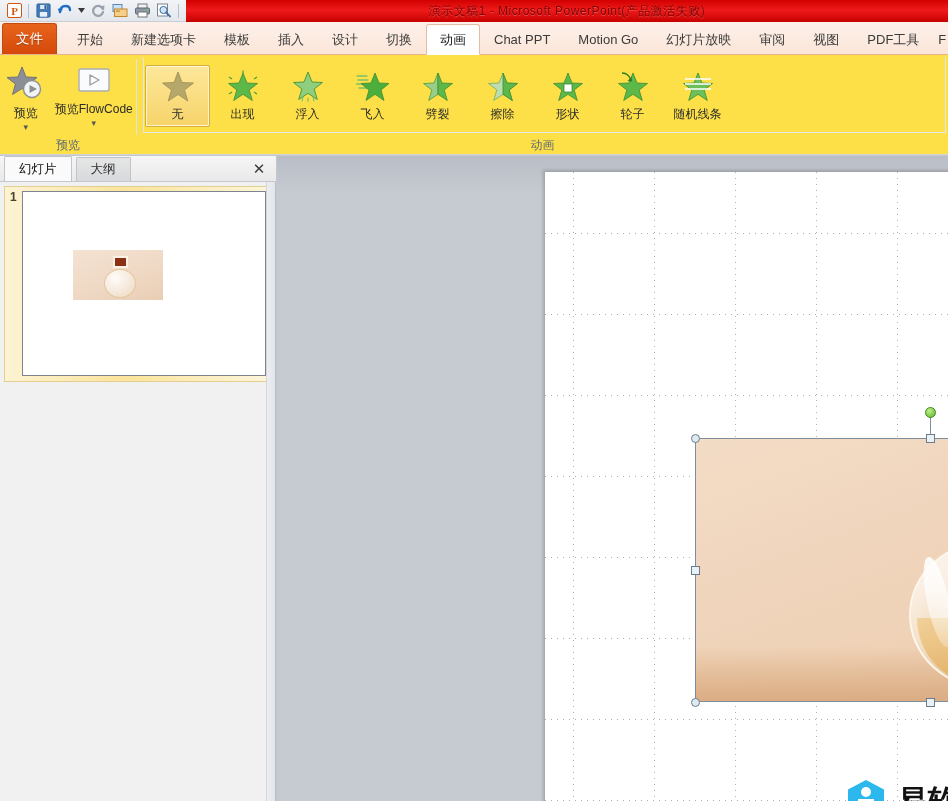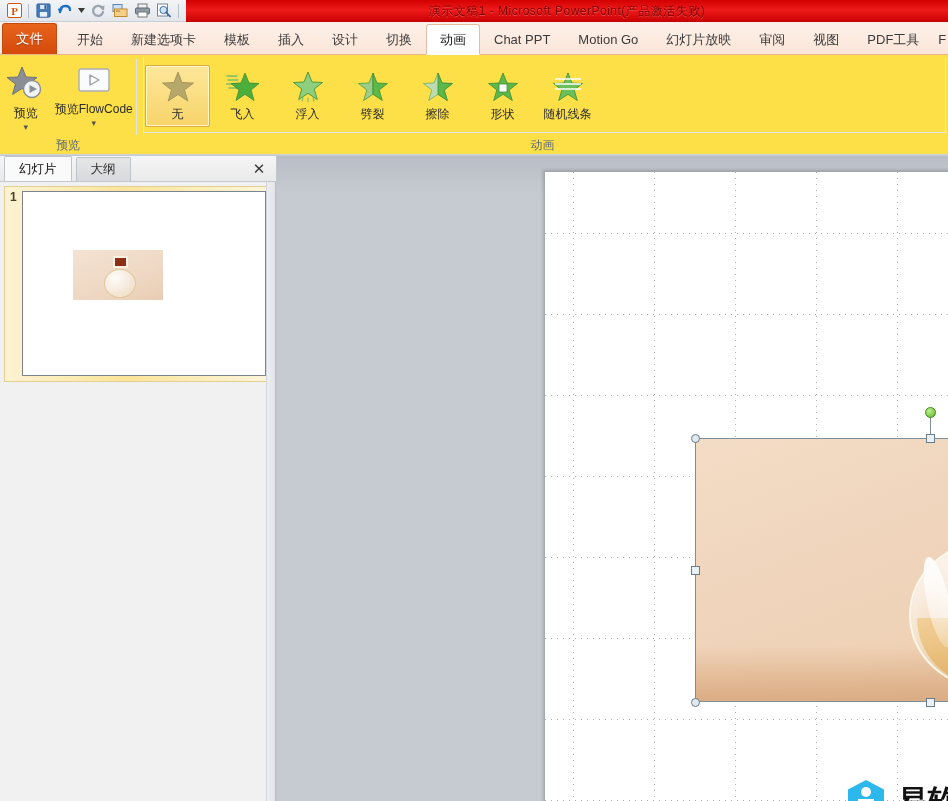--- a/index.html
+++ b/index.html
@@ -384,54 +384,69 @@
 
           <div class="gitem sel">
             <span>
               <svg width="34" height="32" viewBox="0 0 34 32">
                   <path d="M17 2 L21 12.5 L32.5 13 L23.5 20 L26.8 31 L17 24.5 L7.2 31 L10.5 20 L1.5 13 L13 12.5 Z" fill="#b6a76a" stroke="#9d8d52" stroke-width=".8"></path>
                 </svg>
             </span>
             <span class="glbl">无</span>
           </div>
 
-
+          <div class="gitem">
+            <span>
+              <svg width="34" height="32" viewBox="0 0 34 32">
+                  <g stroke="#4a9e3c" stroke-width="1.2">
+                    <path d="M3 7 L6 9"></path>
+                    <path d="M31 7 L28 9"></path>
+                    <path d="M3 24 L6 22"></path>
+                    <path d="M31 24 L28 22"></path>
+                    <path d="M17 0.5 L17 3.5"></path>
+                  </g>
+                  <path d="M17 3 L21 13 L31.5 13.5 L23.2 20 L26.3 30.5 L17 24.3 L7.7 30.5 L10.8 20 L2.5 13.5 L13 13 Z" fill="#5db84a" stroke="#3d8c32" stroke-width=".8"></path>
+                </svg>
+            </span>
+            <span class="glbl">出现</span>
+          </div>
+
+
+          <div class="gitem">
+            <span>
+              <svg width="34" height="32" viewBox="0 0 34 32">
+                  <path d="M17 2 L21 12 L31.5 12.5 L23.2 19 L26.3 29.5 L17 23.3 L7.7 29.5 L10.8 19 L2.5 12.5 L13 12 Z" fill="#8fce7e" stroke="#4e9b3f" stroke-width="1"></path>
+                  <g stroke="#7cc26b" stroke-width="1.2" stroke-linecap="round">
+                    <path d="M12 27 L11 31"></path>
+                    <path d="M17 28 L17 31.5"></path>
+                    <path d="M22 27 L23 31"></path>
+                  </g>
+                </svg>
+            </span>
+            <span class="glbl">浮入</span>
+          </div>
 
           <div class="gitem">
             <span>
               <svg width="34" height="32" viewBox="0 0 34 32">
                   <g stroke="#7bbf6b" stroke-width="1.3" stroke-linecap="round">
                     <path d="M1 6 L11 6"></path>
                     <path d="M2 10 L12 10"></path>
                     <path d="M0.5 14 L10 14"></path>
                     <path d="M3 18 L12 18"></path>
                   </g>
                   <path d="M19 3 L23 13 L33 13.5 L25 20 L28 30.5 L19 24.3 L10 30.5 L13 20 L5 13.5 L15 13 Z" fill="#4caf3c" stroke="#3d8c32" stroke-width=".8"></path>
                 </svg>
             </span>
             <span class="glbl">飞入</span>
           </div>
 
           <div class="gitem">
             <span>
               <svg width="34" height="32" viewBox="0 0 34 32">
-                  <path d="M17 2 L21 12 L31.5 12.5 L23.2 19 L26.3 29.5 L17 23.3 L7.7 29.5 L10.8 19 L2.5 12.5 L13 12 Z" fill="#8fce7e" stroke="#4e9b3f" stroke-width="1"></path>
-                  <g stroke="#7cc26b" stroke-width="1.2" stroke-linecap="round">
-                    <path d="M12 27 L11 31"></path>
-                    <path d="M17 28 L17 31.5"></path>
-                    <path d="M22 27 L23 31"></path>
-                  </g>
-                </svg>
-            </span>
-            <span class="glbl">浮入</span>
-          </div>
-
-          <div class="gitem">
-            <span>
-              <svg width="34" height="32" viewBox="0 0 34 32">
                   <path d="M17 3 L17 24.3 L7.7 30.5 L10.8 20 L2.5 13.5 L13 13 Z" fill="#9acd8a" stroke="#4e9b3f" stroke-width=".8"></path>
                   <path d="M17 3 L21 13 L31.5 13.5 L23.2 20 L26.3 30.5 L17 24.3 Z" fill="#5db84a" stroke="#3d8c32" stroke-width=".8"></path>
                 </svg>
             </span>
             <span class="glbl">劈裂</span>
           </div>
 
           <div class="gitem">
             <span>
               <svg width="34" height="32" viewBox="0 0 34 32">
@@ -445,20 +460,30 @@
           <div class="gitem">
             <span>
               <svg width="34" height="32" viewBox="0 0 34 32">
                   <path d="M17 3 L21 13 L31.5 13.5 L23.2 20 L26.3 30.5 L17 24.3 L7.7 30.5 L10.8 20 L2.5 13.5 L13 13 Z" fill="#5db84a" stroke="#3d8c32" stroke-width=".8"></path>
                   <rect x="13" y="14" width="8" height="8" fill="#ffffff" stroke="#3d8c32" stroke-width=".8"></rect>
                 </svg>
             </span>
             <span class="glbl">形状</span>
           </div>
 
+          <div class="gitem">
+            <span>
+              <svg width="34" height="32" viewBox="0 0 34 32">
+                  <path d="M17 3 L21 13 L31.5 13.5 L23.2 20 L26.3 30.5 L17 24.3 L7.7 30.5 L10.8 20 L2.5 13.5 L13 13 Z" fill="#5db84a" stroke="#3d8c32" stroke-width=".8"></path>
+                  <path d="M6 3 A9 9 0 0 1 15 11" fill="none" stroke="#2f7a27" stroke-width="1.3"></path>
+                  <path d="M15.5 7 L16 11.5 L11.5 11" fill="#2f7a27"></path>
+                </svg>
+            </span>
+            <span class="glbl">轮子</span>
+          </div>
 
           <div class="gitem">
             <span>
               <svg width="34" height="32" viewBox="0 0 34 32">
                   <path d="M17 3 L21 13 L31.5 13.5 L23.2 20 L26.3 30.5 L17 24.3 L7.7 30.5 L10.8 20 L2.5 13.5 L13 13 Z" fill="#6cc05a" stroke="#3d8c32" stroke-width=".8"></path>
                   <g stroke="#ffffff" stroke-width="1.5">
                     <path d="M4 9 L30 9"></path>
                     <path d="M4 14 L30 14"></path>
                     <path d="M4 19 L30 19"></path>
                   </g>

